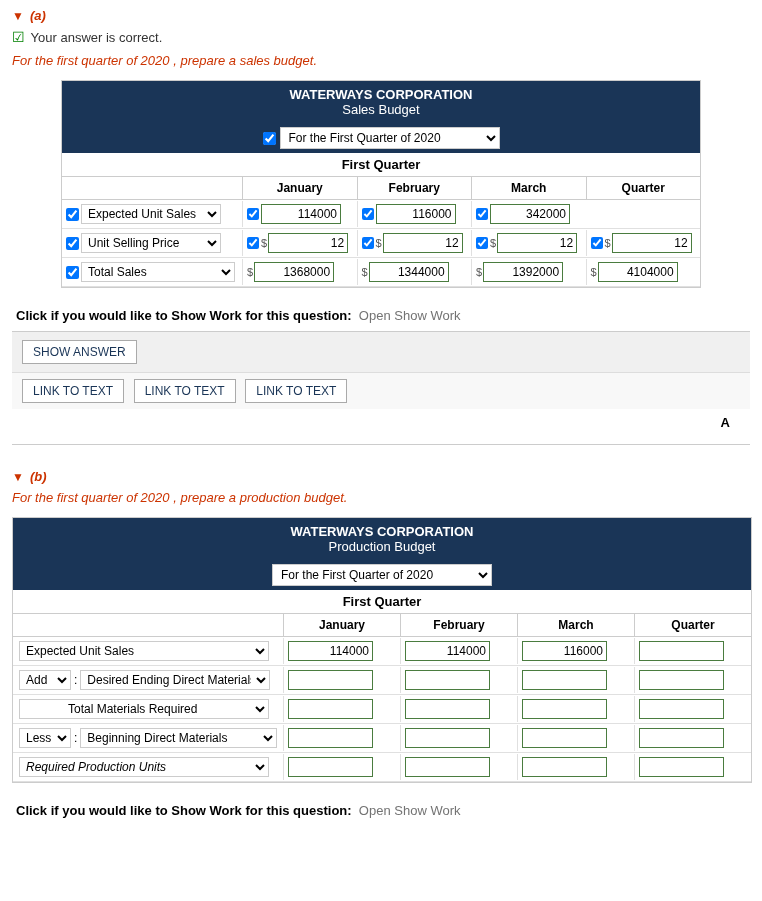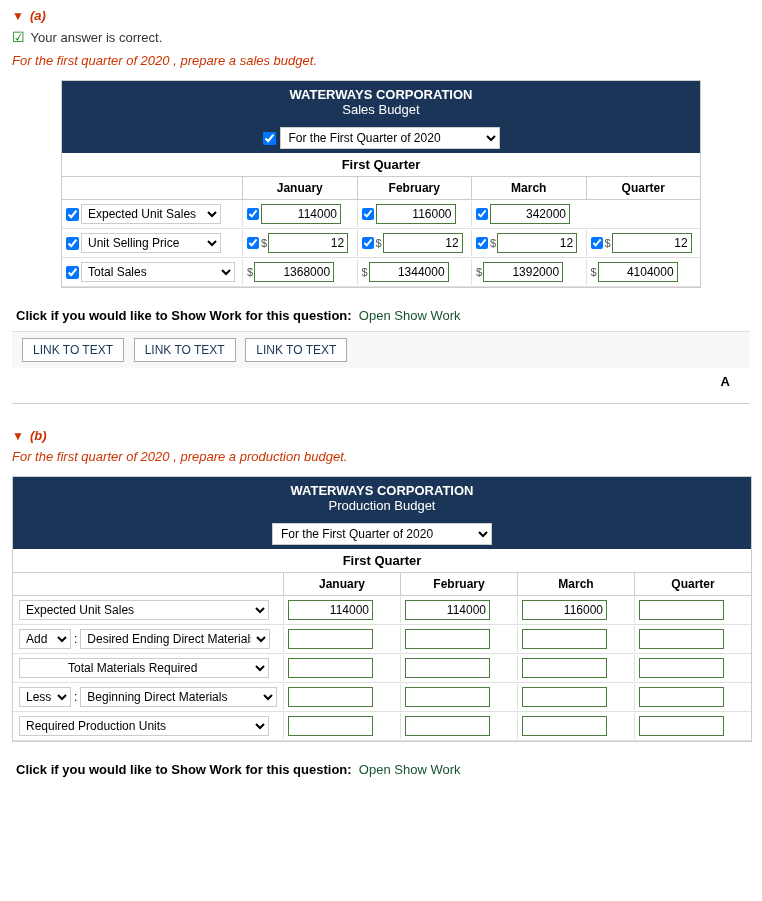--- a/index.html
+++ b/index.html
@@ -34,21 +34,21 @@
 
     .data-row { display: grid; grid-template-columns: 180px 1fr 1fr 1fr 1fr; border-bottom: 1px solid #e0e0e0; align-items: center; }
     .data-row .row-label-cell { padding: 4px 4px; display: flex; align-items: center; gap: 2px; }
     .data-row .row-label-cell select { font-size: 12px; border: 1px solid #ccc; padding: 1px 2px; color: #000; background: white; }
     .data-row .value-cell { padding: 3px 4px; border-left: 1px solid #e0e0e0; display: flex; align-items: center; gap: 1px; }
     .data-row .value-cell .cell-check { width: 12px; height: 12px; margin-right: 1px; }
     .data-row .value-cell .dollar { font-size: 11px; color: #555; }
     .data-row .value-cell input[type="text"] { width: 80px; border: 1px solid #4a7c3f; padding: 2px 3px; font-size: 12px; text-align: right; color: #000; }
 
     .show-work-row { padding: 8px 4px; font-size: 13px; }
-    .show-work-row a { color: #14532d; text-decoration: none; }
+    .show-work-row a { color: #737373; text-decoration: none; }
 
     .action-bar { background: #f0f0f0; border-top: 1px solid #ccc; padding: 8px 10px; }
     .btn { border: 1px solid #aaa; background: white; padding: 4px 10px; font-size: 12px; cursor: pointer; color: #1a3557; margin-right: 6px; }
 
     .divider { border: none; border-top: 1px solid #ccc; margin: 8px 0; }
 
     .a-label { text-align: right; font-weight: bold; font-size: 13px; padding-right: 10px; color: #000; }
 
     
     .prod-table-container { border: 1px solid #ccc; width: 740px; margin: 0 auto 12px auto; }
@@ -179,20 +179,23 @@
         <input type="text" value="4104000" style="">
       </div>
     </div>
   </div>
 
   <p class="show-work-row">
     <strong><span>Click if you would like to Show Work for this question:</span></strong>
     &nbsp;<a href="#">Open Show Work</a>
   </p>
 
+  <div class="action-bar">
+    <button class="btn">SHOW ANSWER</button>
+  </div>
   <div style="padding: 6px 10px; background: #f8f8f8; border-top: 1px solid #ddd;">
     <button class="btn">LINK TO TEXT</button>
     <button class="btn">LINK TO TEXT</button>
     <button class="btn">LINK TO TEXT</button>
   </div>
 
   <div style="display:flex; justify-content:flex-end; padding: 6px 10px;">
     <span class="a-label">A</span>
   </div>
 
@@ -318,21 +321,21 @@
       <div class="value-cell">
         <input type="text" class="empty" value="" style="">
       </div>
       <div class="value-cell">
         <input type="text" class="empty" value="" style="">
       </div>
     </div>
 
     <div class="prod-data-row">
       <div class="row-label-cell">
-        <select style="width:250px;">
+        <select style="width:250px;font-style:italic;">
           <option>Required Production Units</option>
         </select>
       </div>
       <div class="value-cell">
         <input type="text" class="empty" value="" style="">
       </div>
       <div class="value-cell">
         <input type="text" class="empty" value="" style="">
       </div>
       <div class="value-cell">

